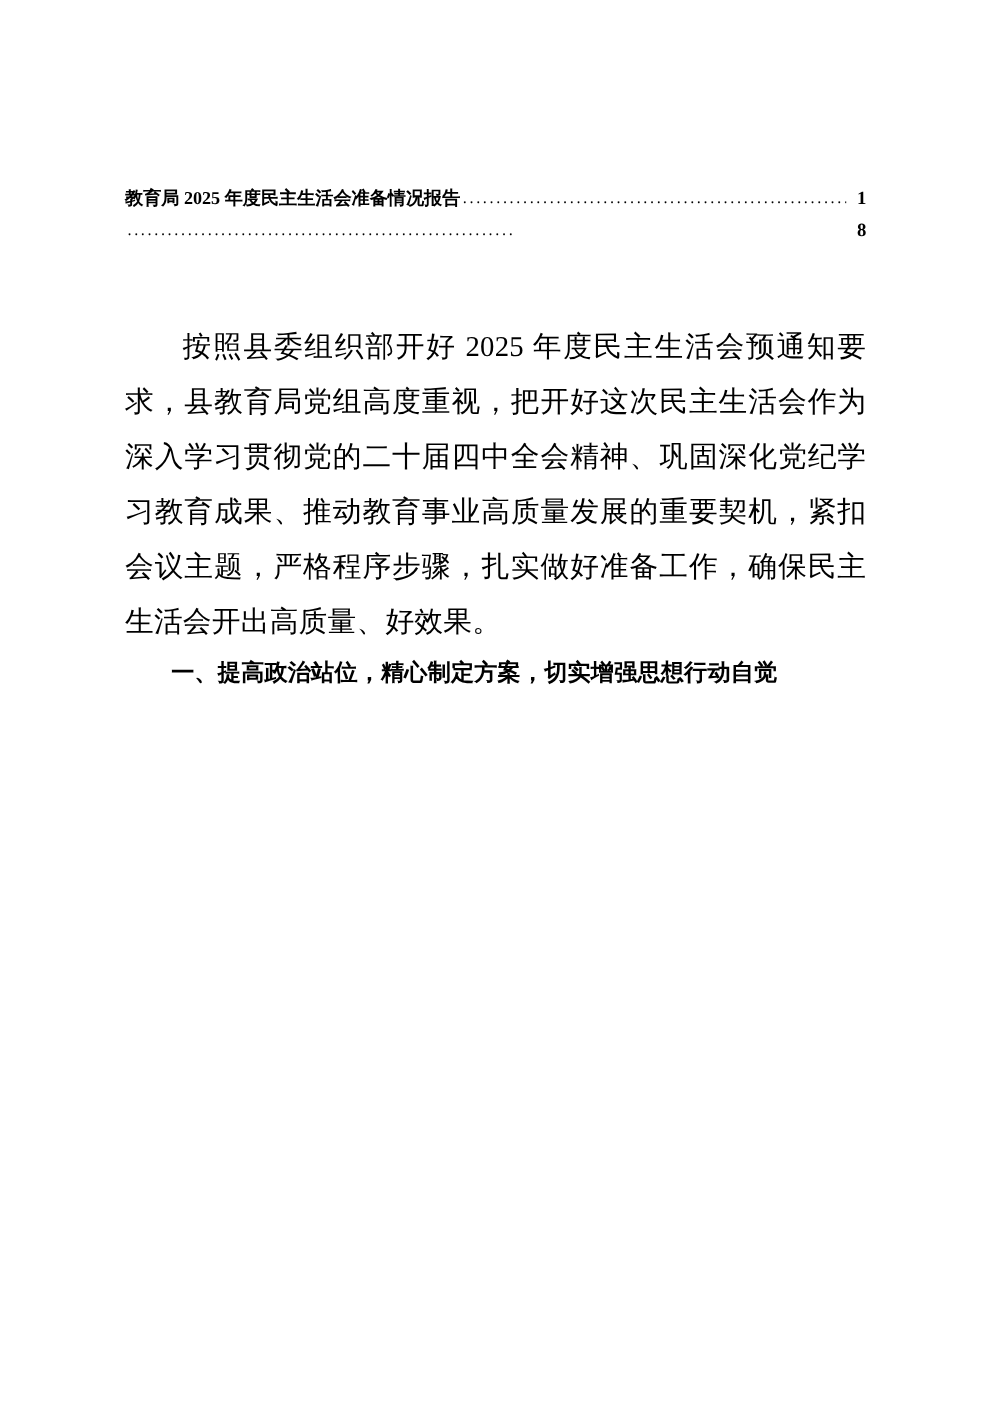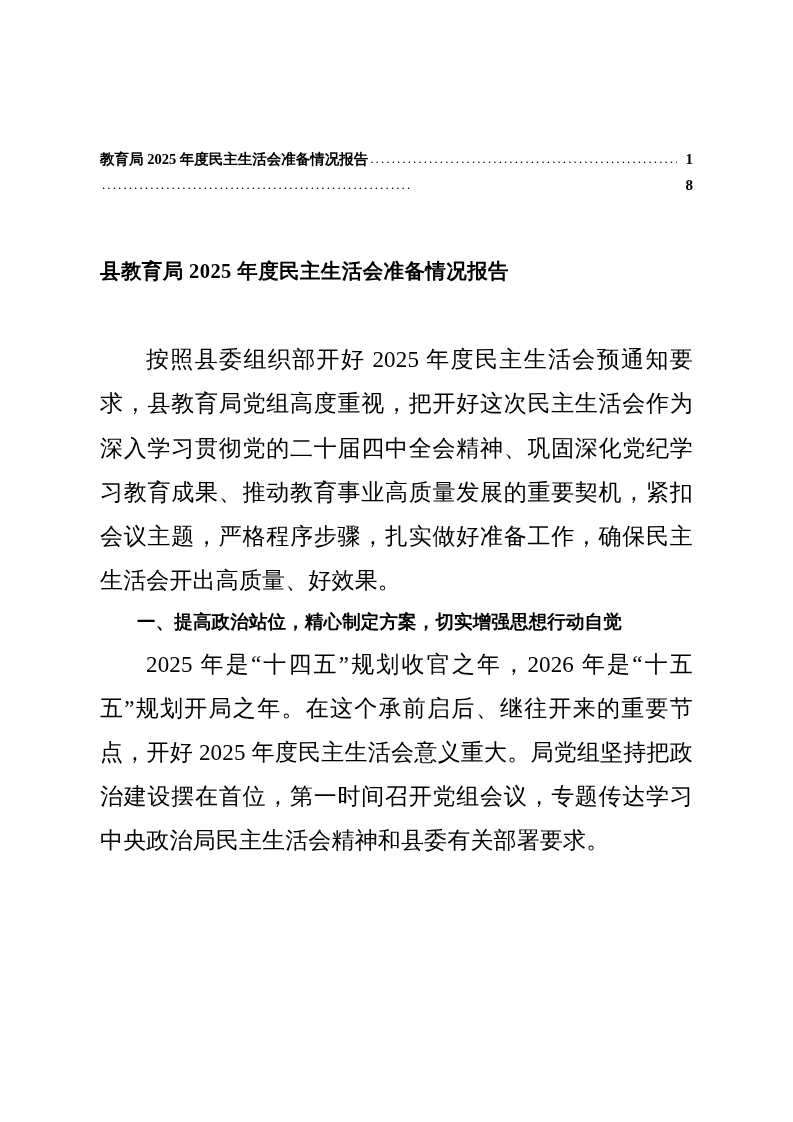--- a/index.html
+++ b/index.html
@@ -113,23 +113,21 @@
         <span class="toc-title">教育局 2025 年度民主生活会准备情况报告</span>
         <span class="toc-dots">..........................................................</span>
         <span class="toc-page">1</span>
       </div>
       <div class="toc-entry">
         <span class="toc-dots">..........................................................</span>
         <span class="toc-page">8</span>
       </div>
     </div>
 
-    <h1 class="doc-title">县教育局 2025 年度民主生活会准备情况报告</h1>
 
     <p class="body-text">按照县委组织部开好 2025 年度民主生活会预通知要求，县教育局党组高度重视，把开好这次民主生活会作为深入学习贯彻党的二十届四中全会精神、巩固深化党纪学习教育成果、推动教育事业高质量发展的重要契机，紧扣会议主题，严格程序步骤，扎实做好准备工作，确保民主生活会开出高质量、好效果。</p>
     <p class="heading-text">一、提高政治站位，精心制定方案，切实增强思想行动自觉</p>
-    <p class="body-text">2025 年是“十四五”规划收官之年，2026 年是“十五五”规划开局之年。在这个承前启后、继往开来的重要节点，开好 2025 年度民主生活会意义重大。局党组坚持把政治建设摆在首位，第一时间召开党组会议，专题传达学习中央政治局民主生活会精神和县委有关部署要求。</p>
 
   </div>
 
   <div class="footer">— 1 —</div>
 
 </div>
 
 </body></html>

